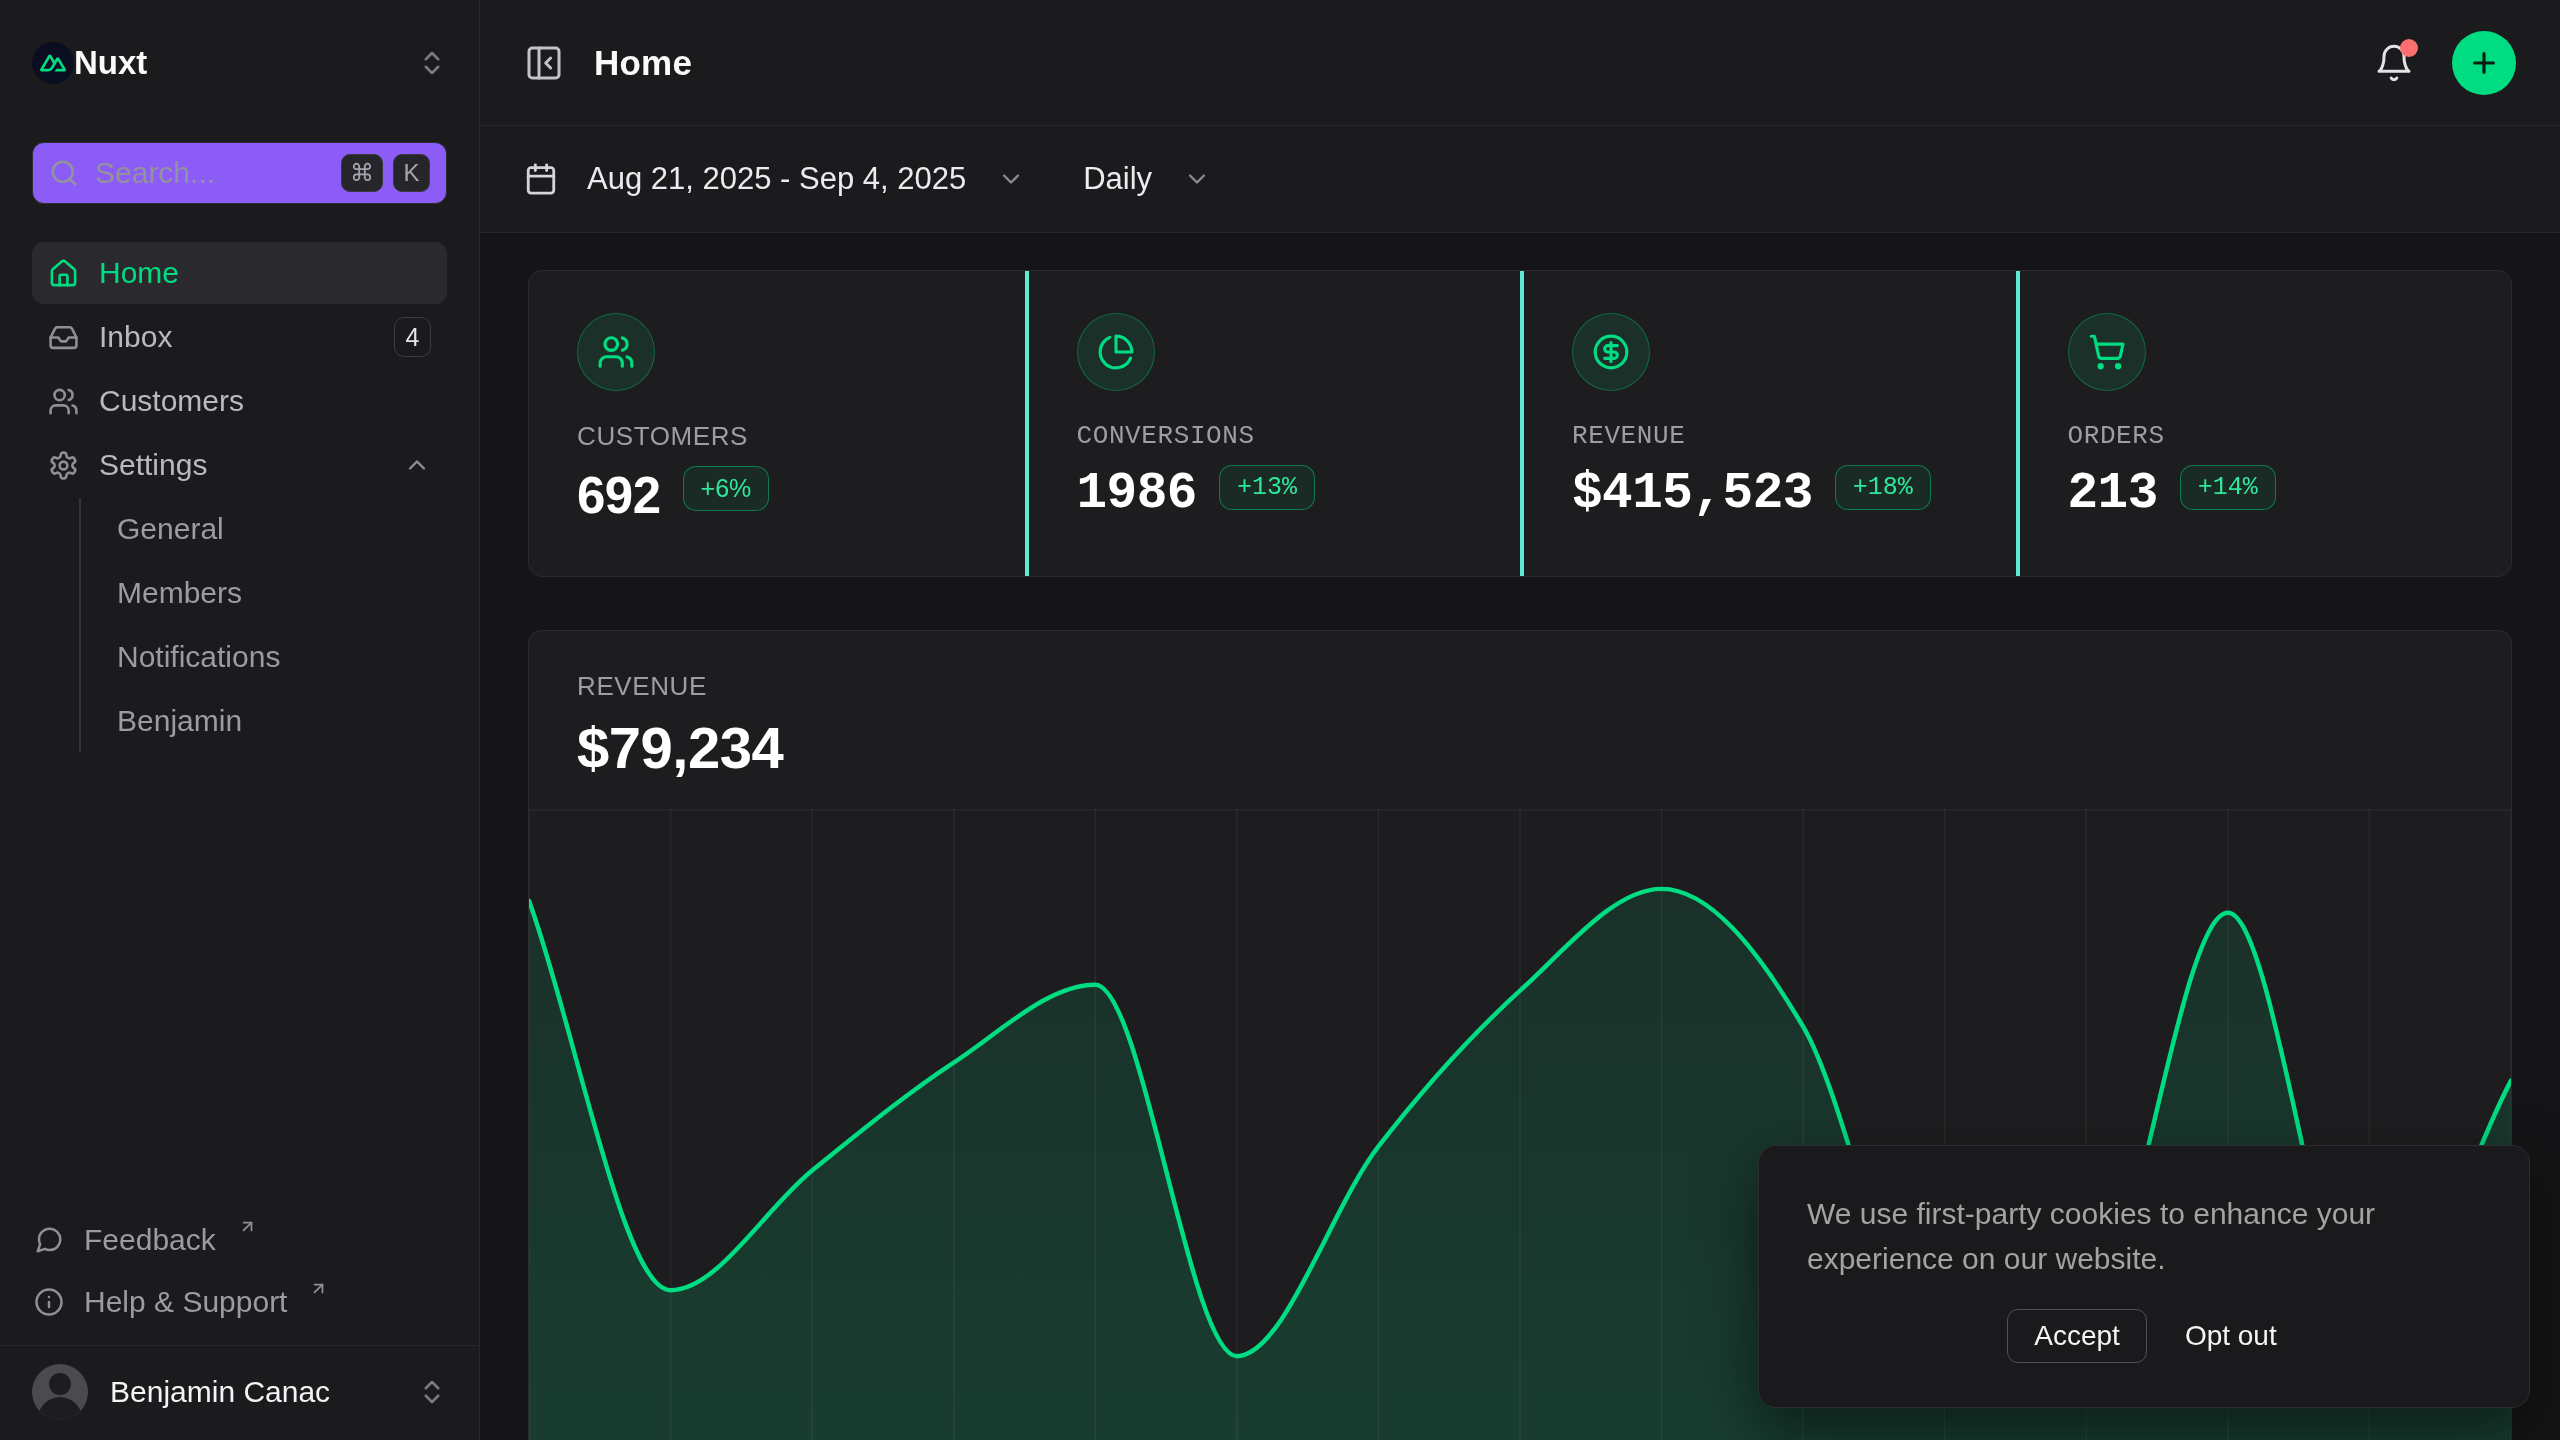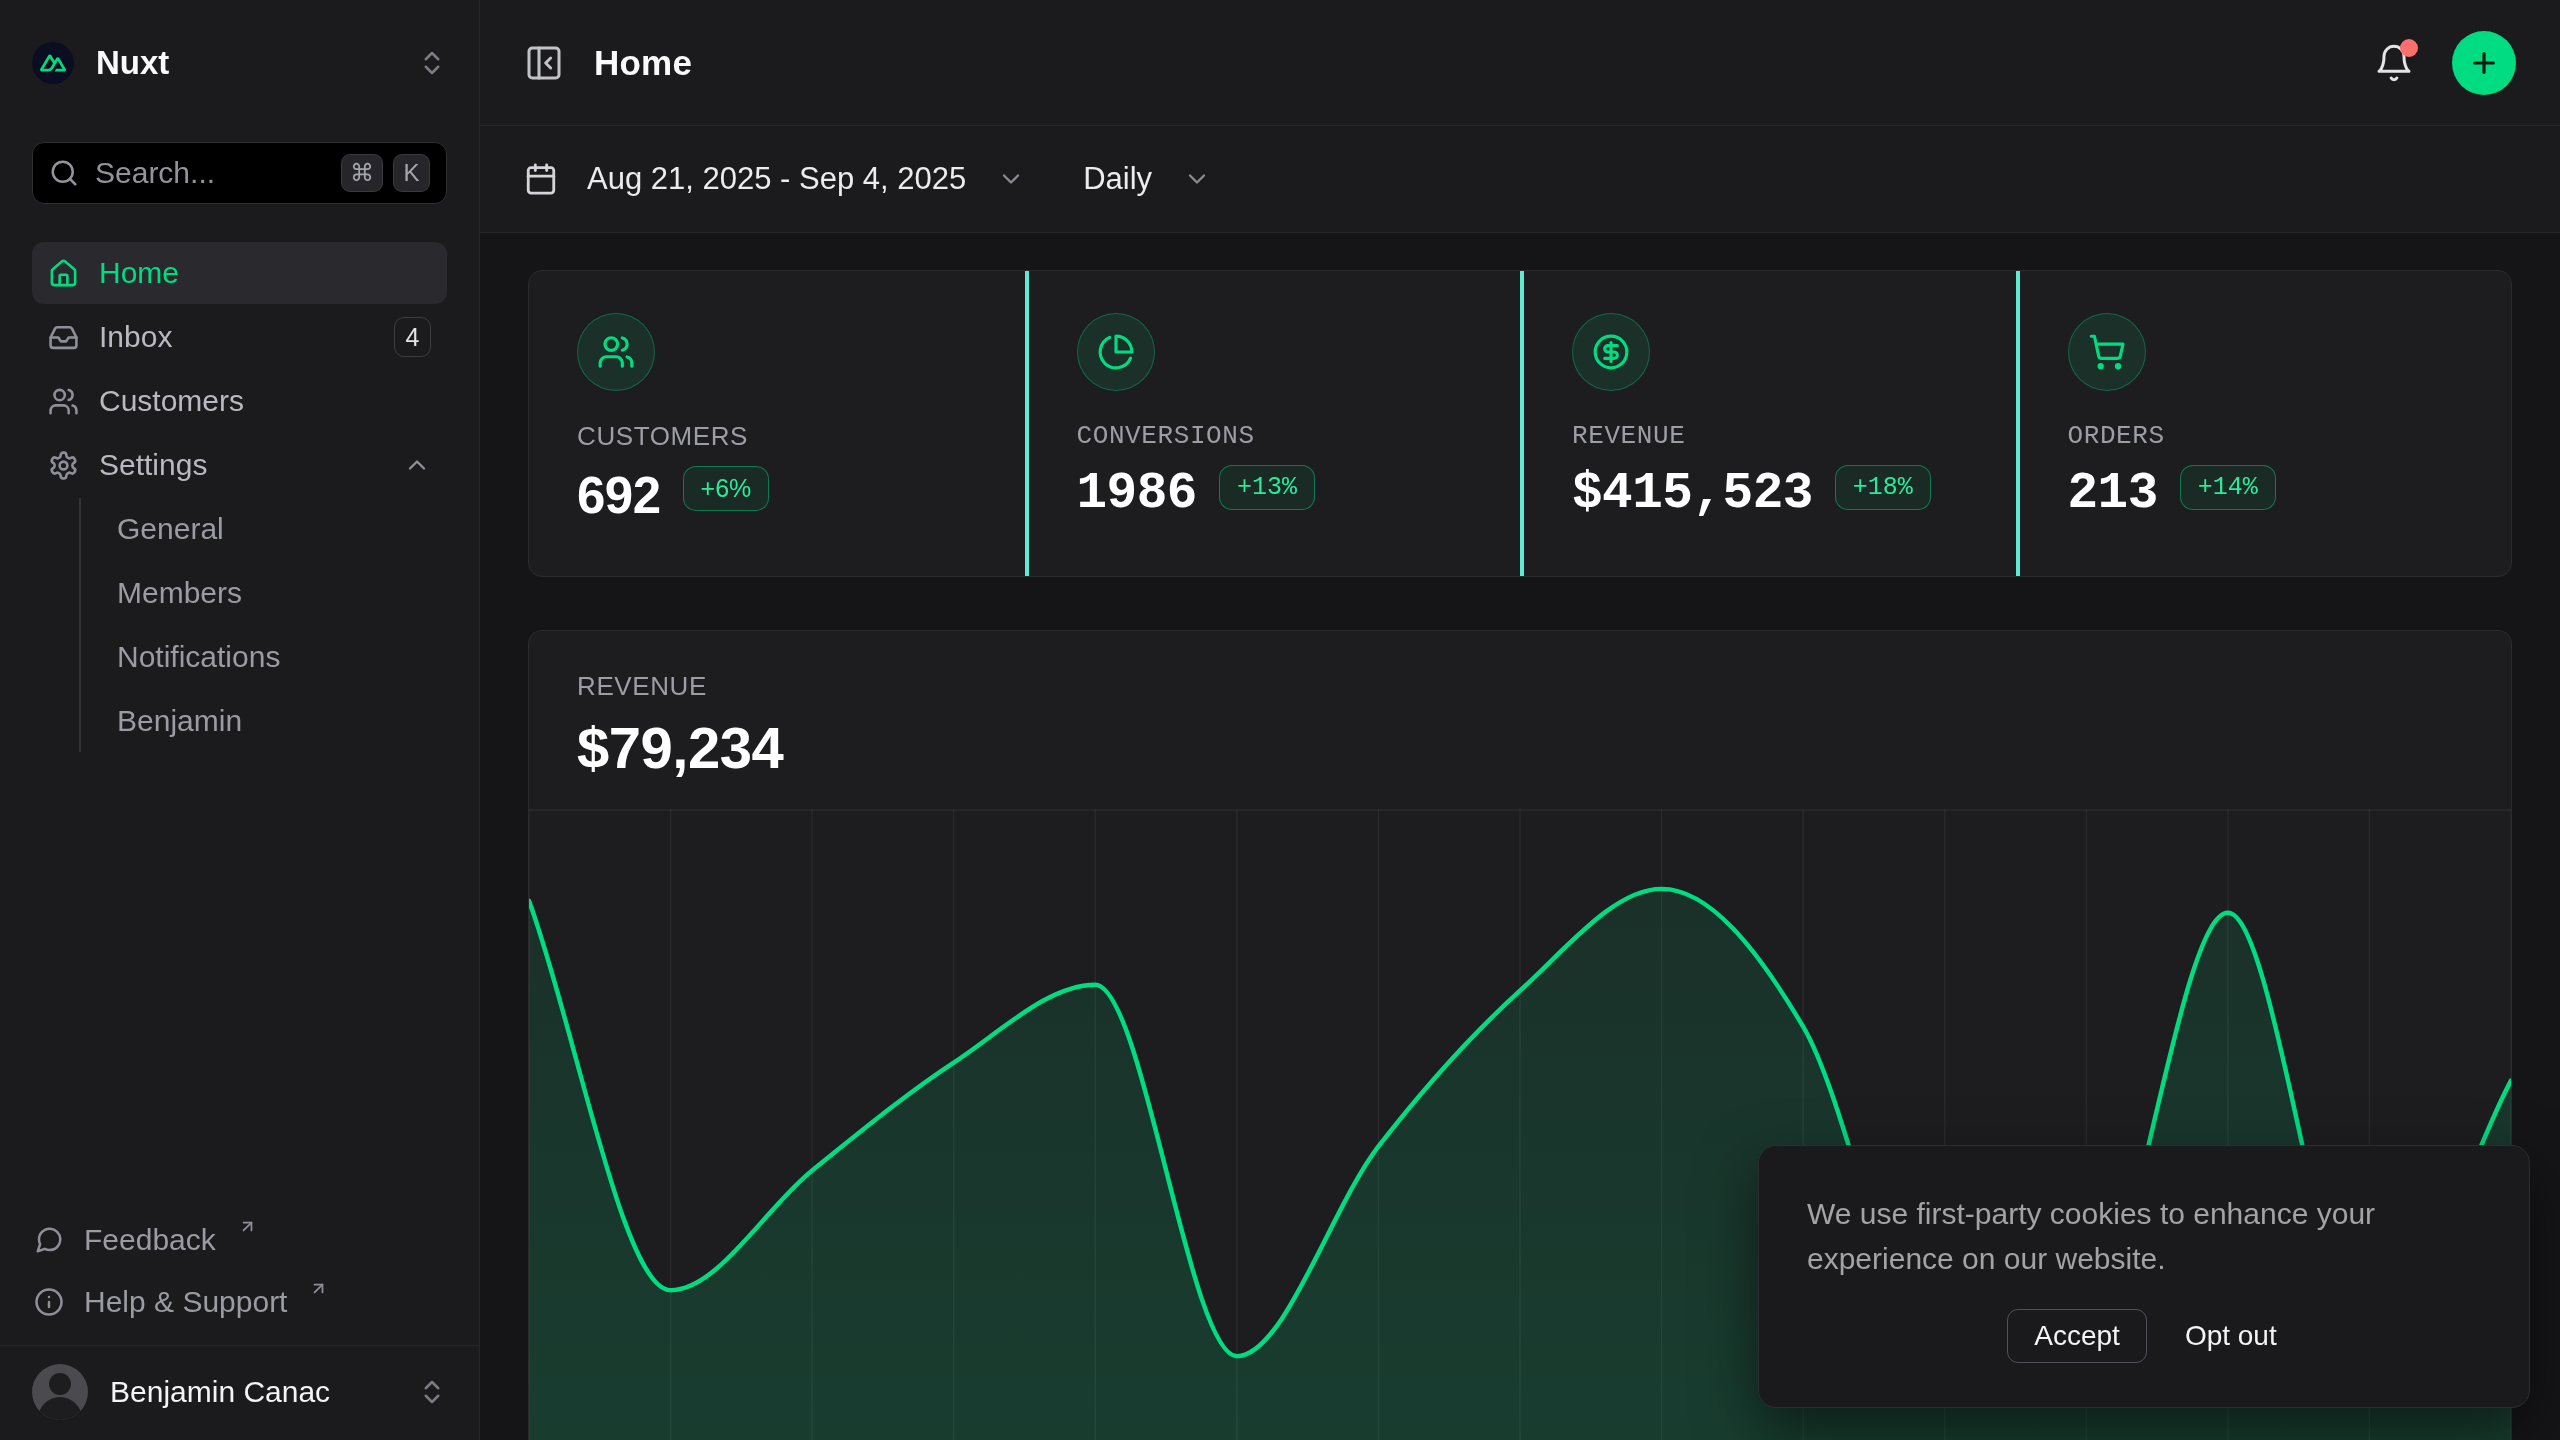--- a/index.html
+++ b/index.html
@@ -10,30 +10,30 @@
     display:flex; position:relative;
   }
   svg { display:block; }
 
   
   .sidebar {
     width:480px; flex:0 0 480px; background:#1b1b1d;
     border-right:1px solid #27272a;
     display:flex; flex-direction:column; padding:28px 32px 0;
   }
-  .logo-row { display:flex; align-items:center; gap:22px; height:70px; cursor:pointer; }
+  .logo-row { display:flex; align-items:center; height:70px; cursor:pointer; }
   .logo-mark {
     width:42px; height:42px; border-radius:50%; background:#0b0d20;
     display:flex; align-items:center; justify-content:center; flex:0 0 42px;
   }
   .logo-name { font-size:33px; font-weight:600; color:#fafafa; flex:1; }
   .chevrons { color:#7c7c85; }
 
   .searchbar {
-    margin-top:44px; height:62px; border:1px solid #2f2f33; background:#000000;
+    margin-top:44px; height:62px; border:1px solid #2f2f33; background:#8b5cf6;
     border-radius:12px; display:flex; align-items:center; padding:0 16px; gap:16px;
     cursor:text;
   }
   .searchbar input {
     flex:1; background:transparent; border:none; outline:none;
     font:400 30px "Liberation Sans","DejaVu Sans",sans-serif; color:#e7e7ea; min-width:0;
   }
   .searchbar input::placeholder { color:#93939c; }
   .kbd {
     min-width:37px; height:38px; padding:0 8px; border-radius:9px;

